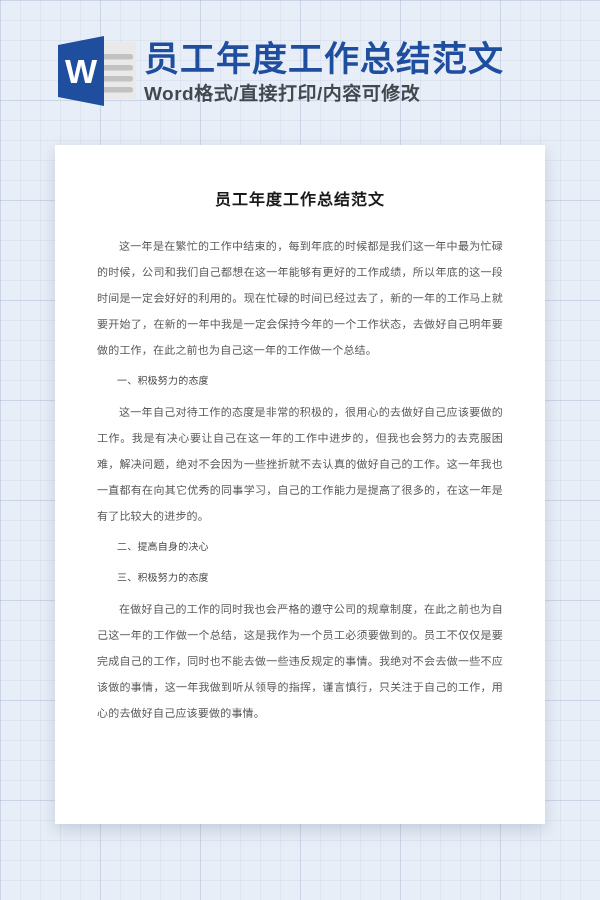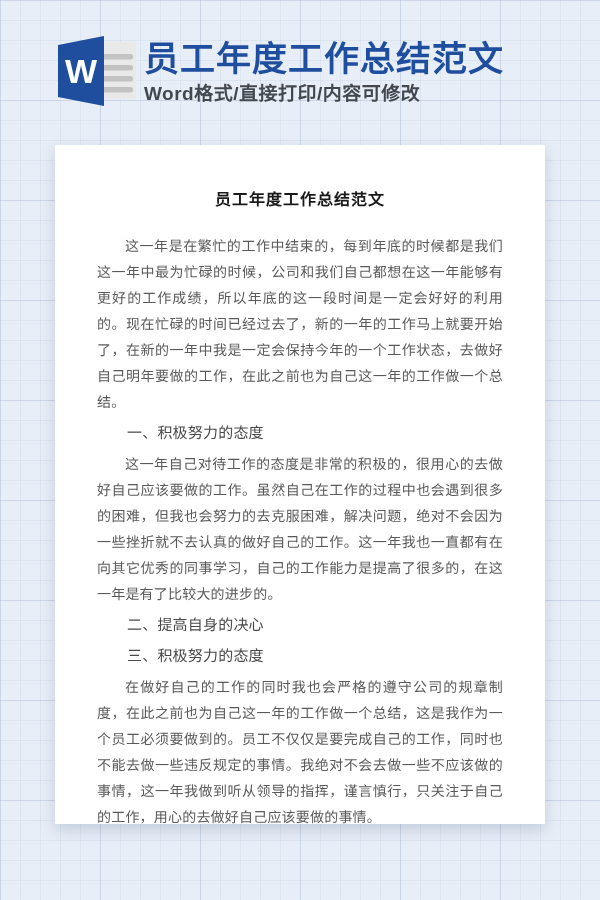--- a/index.html
+++ b/index.html
@@ -85,31 +85,31 @@
     text-align: center;
     font-size: 16px;
     font-weight: bold;
     color: #1a1a1a;
     letter-spacing: 1px;
     margin: 4px 0 22px 0;
     line-height: 1.4;
   }
 
   .doc-para {
-    font-size: 14px;
+    font-size: 11px;
     color: #5a5a5a;
     line-height: 26px;
     text-align: justify;
     text-justify: inter-ideograph;
     margin: 0 0 5px 0;
     text-indent: 2em;
     letter-spacing: 0.2px;
   }
   .doc-heading {
-    font-size: 15px;
+    font-size: 10px;
     color: #4a4a4a;
     line-height: 26px;
     margin: 0 0 5px 0;
     text-indent: 2em;
     letter-spacing: 0.2px;
   }
 </style>
 </head>
 <body>
 
@@ -135,18 +135,18 @@
     <div id="banner-subtitle">Word格式/直接打印/内容可修改</div>
   </div>
 
 </div>
 
 <div id="doc-page">
   <div id="doc-title">员工年度工作总结范文</div>
   <div id="doc-body">
       <p class="doc-para">这一年是在繁忙的工作中结束的，每到年底的时候都是我们这一年中最为忙碌的时候，公司和我们自己都想在这一年能够有更好的工作成绩，所以年底的这一段时间是一定会好好的利用的。现在忙碌的时间已经过去了，新的一年的工作马上就要开始了，在新的一年中我是一定会保持今年的一个工作状态，去做好自己明年要做的工作，在此之前也为自己这一年的工作做一个总结。</p>
       <p class="doc-heading">一、积极努力的态度</p>
-      <p class="doc-para">这一年自己对待工作的态度是非常的积极的，很用心的去做好自己应该要做的工作。虽然自己在工作的过程中也会遇到很多的困难，但我也会努力的去克服困难，解决问题，绝对不会因为一些挫折就不去认真的做好自己的工作。这一年我也一直都有在向其它优秀的同事学习，自己的工作能力是提高了很多的，在这一年是有了比较大的进步的。</p>
+      <p class="doc-para">这一年自己对待工作的态度是非常的积极的，很用心的去做好自己应该要做的工作。我是有决心要让自己在这一年的工作中进步的，但我也会努力的去克服困难，解决问题，绝对不会因为一些挫折就不去认真的做好自己的工作。这一年我也一直都有在向其它优秀的同事学习，自己的工作能力是提高了很多的，在这一年是有了比较大的进步的。</p>
       <p class="doc-heading">二、提高自身的决心</p>
       <p class="doc-heading">三、积极努力的态度</p>
       <p class="doc-para">在做好自己的工作的同时我也会严格的遵守公司的规章制度，在此之前也为自己这一年的工作做一个总结，这是我作为一个员工必须要做到的。员工不仅仅是要完成自己的工作，同时也不能去做一些违反规定的事情。我绝对不会去做一些不应该做的事情，这一年我做到听从领导的指挥，谨言慎行，只关注于自己的工作，用心的去做好自己应该要做的事情。</p>
     </div>
 </div>
 
 </body></html>

